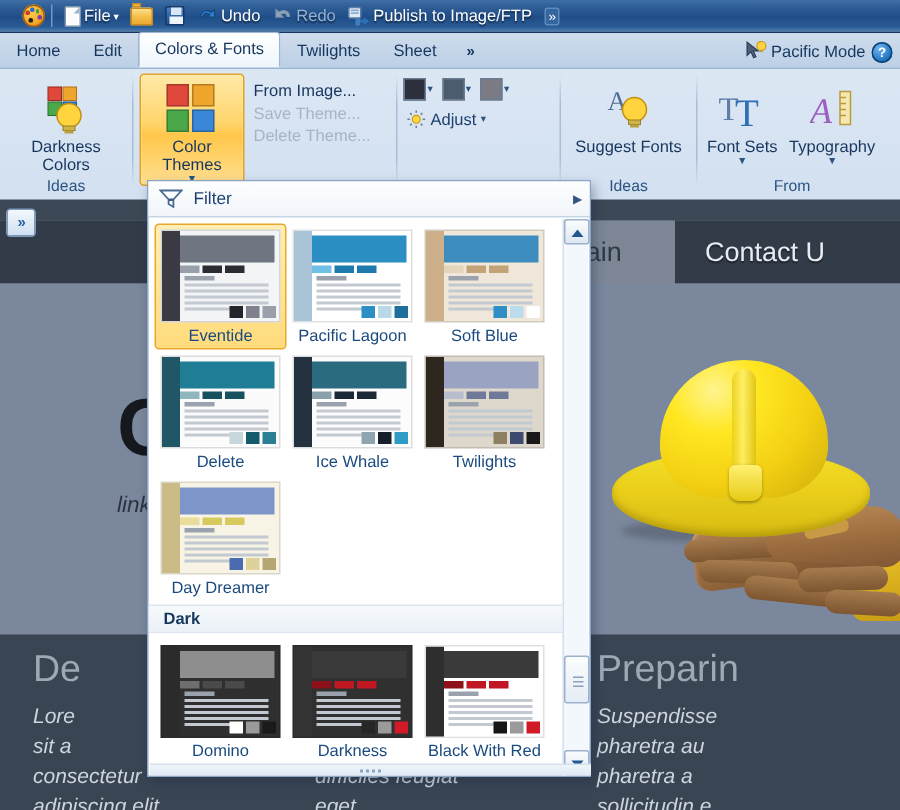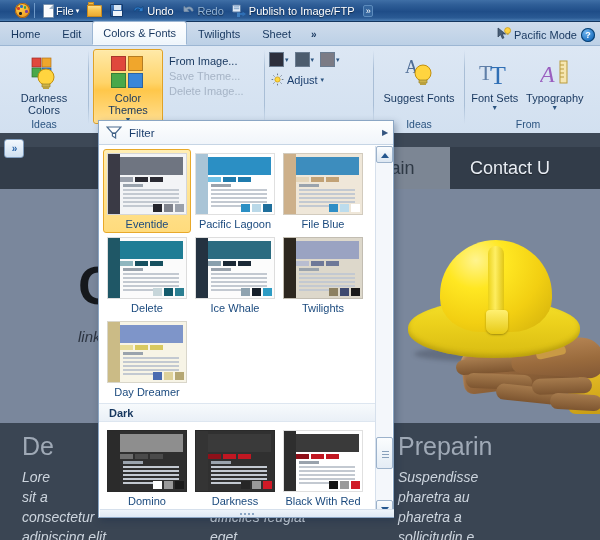--- a/index.html
+++ b/index.html
@@ -387,21 +387,21 @@
               <span style="background:#4aa84a"></span>
               <span style="background:#3a86d8"></span>
             </span>
           </span>
           <span class="biglabel">Color Themes</span>
           <span class="drop">▼</span>
         </div>
         <div class="cmdcol">
           <div class="cmd">From Image...</div>
           <div class="cmd disabled">Save Theme...</div>
-          <div class="cmd disabled">Delete Image...</div>
+          <div class="cmd disabled">Delete Theme...</div>
         </div>
       </div>
       <div class="group-title"></div>
     </div>
 
     <div class="group-div"></div>
 
     <div class="group" style="width:108px">
       <div style="flex:1; display:flex; flex-direction:column;">
         <div class="swrow">
@@ -634,21 +634,21 @@
                 <b style="background: rgb(228, 213, 186);"></b>
                 <b style="background: rgb(194, 162, 118);"></b>
                 <b style="background: rgb(194, 162, 118);"></b>
               </div>
               <div class="t-chips">
                 <u style="background: rgb(47, 142, 198);"></u>
                 <u style="background: rgb(188, 220, 237);"></u>
                 <u style="background: rgb(255, 255, 255);"></u>
               </div>
             </div>
-            <div class="cell-name">File Blue</div>
+            <div class="cell-name">Soft Blue</div>
           </div>
           <div class="cell">
             <div class="thumb" style="background: rgb(251, 251, 251);">
               <div class="t-left" style="background: rgb(31, 87, 102);"></div>
               <div class="t-top" style="background: rgb(31, 125, 149);"></div>
               <div class="t-page" style="background: rgb(251, 251, 251);">
                 <div class="t-h"></div>
                 <div class="t-lines">
                   <i style="width: 94%;"></i>
                   <i style="width: 94%;"></i>

